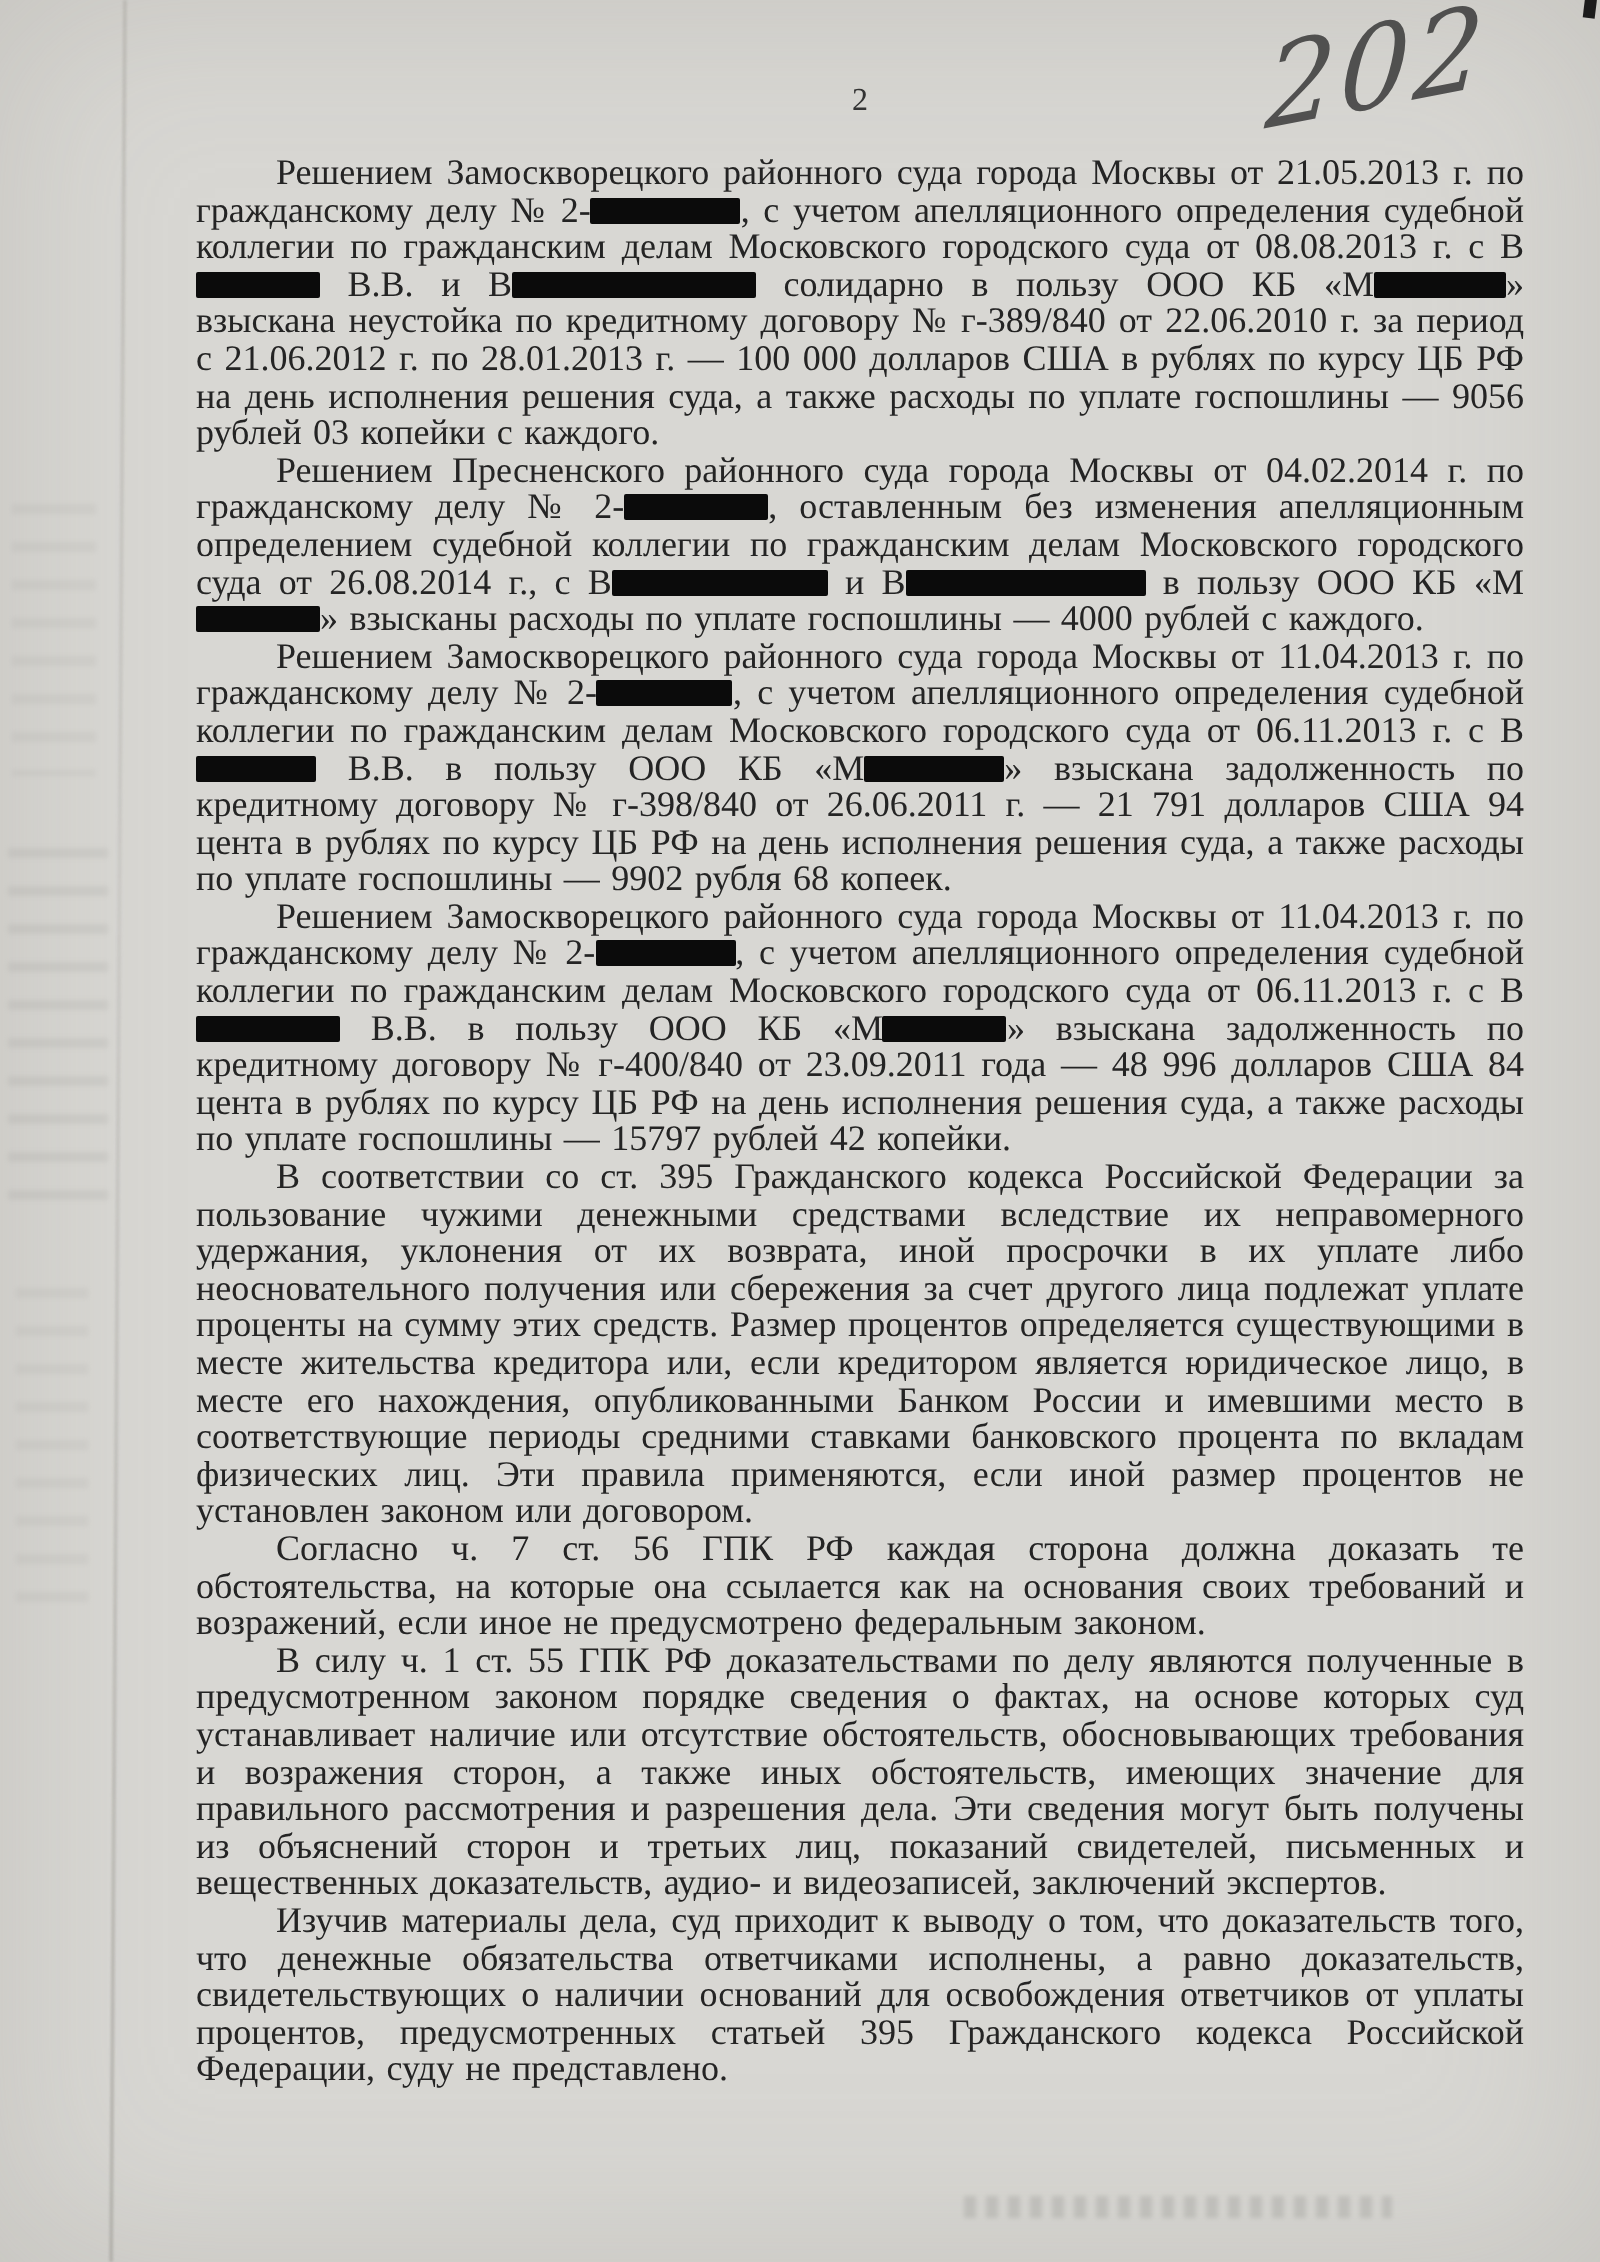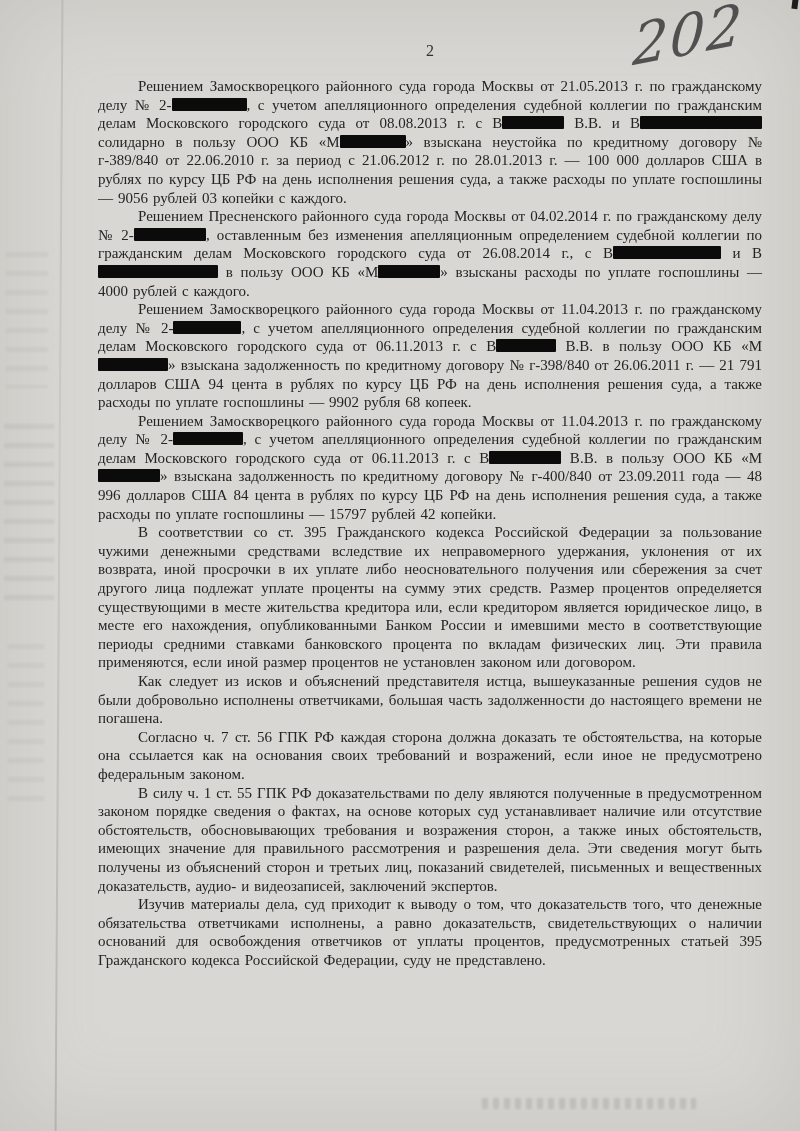--- a/index.html
+++ b/index.html
@@ -43,21 +43,21 @@
     width: 664px;
     text-align: center;
     font-size: 16px;
     color: #333;
   }
   .body-text {
     position: absolute;
     top: 77px;
     left: 98px;
     width: 664px;
-    font-size: 15px;
+    font-size: 18px;
     line-height: 18.6px;
     text-align: justify;
   }
   .para {
     margin: 0;
     text-indent: 40px;
     word-spacing: 1.2px;
   }
   .redaction {
     display: inline-block;
@@ -127,19 +127,18 @@
   <div class="handwritten">202</div>
 
   <div class="page-number">2</div>
 
   <div class="body-text" id="paragraphs">
       <p class="para">Решением Замоскворецкого районного суда города Москвы от 21.05.2013 г. по гражданскому делу № 2-<span class="redaction" style="width: 75px;"></span>, с учетом апелляционного определения судебной коллегии по гражданским делам Московского городского суда от 08.08.2013 г. с В<span class="redaction" style="width: 62px;"></span> В.В. и В<span class="redaction" style="width: 122px;"></span> солидарно в пользу ООО КБ «М<span class="redaction" style="width: 66px;"></span>» взыскана неустойка по кредитному договору № г-389/840 от 22.06.2010 г. за период с 21.06.2012 г. по 28.01.2013 г. — 100 000 долларов США в рублях по курсу ЦБ РФ на день исполнения решения суда, а также расходы по уплате госпошлины — 9056 рублей 03 копейки с каждого.</p>
       <p class="para">Решением Пресненского районного суда города Москвы от 04.02.2014 г. по гражданскому делу № 2-<span class="redaction" style="width: 72px;"></span>, оставленным без изменения апелляционным определением судебной коллегии по гражданским делам Московского городского суда от 26.08.2014 г., с В<span class="redaction" style="width: 108px;"></span> и В<span class="redaction" style="width: 120px;"></span> в пользу ООО КБ «М<span class="redaction" style="width: 62px;"></span>» взысканы расходы по уплате госпошлины — 4000 рублей с каждого.</p>
       <p class="para">Решением Замоскворецкого районного суда города Москвы от 11.04.2013 г. по гражданскому делу № 2-<span class="redaction" style="width: 68px;"></span>, с учетом апелляционного определения судебной коллегии по гражданским делам Московского городского суда от 06.11.2013 г. с В<span class="redaction" style="width: 60px;"></span> В.В. в пользу ООО КБ «М<span class="redaction" style="width: 70px;"></span>» взыскана задолженность по кредитному договору № г-398/840 от 26.06.2011 г. — 21 791 долларов США 94 цента в рублях по курсу ЦБ РФ на день исполнения решения суда, а также расходы по уплате госпошлины — 9902 рубля 68 копеек.</p>
       <p class="para">Решением Замоскворецкого районного суда города Москвы от 11.04.2013 г. по гражданскому делу № 2-<span class="redaction" style="width: 70px;"></span>, с учетом апелляционного определения судебной коллегии по гражданским делам Московского городского суда от 06.11.2013 г. с В<span class="redaction" style="width: 72px;"></span> В.В. в пользу ООО КБ «М<span class="redaction" style="width: 62px;"></span>» взыскана задолженность по кредитному договору № г-400/840 от 23.09.2011 года — 48 996 долларов США 84 цента в рублях по курсу ЦБ РФ на день исполнения решения суда, а также расходы по уплате госпошлины — 15797 рублей 42 копейки.</p>
       <p class="para">В соответствии со ст. 395 Гражданского кодекса Российской Федерации за пользование чужими денежными средствами вследствие их неправомерного удержания, уклонения от их возврата, иной просрочки в их уплате либо неосновательного получения или сбережения за счет другого лица подлежат уплате проценты на сумму этих средств. Размер процентов определяется существующими в месте жительства кредитора или, если кредитором является юридическое лицо, в месте его нахождения, опубликованными Банком России и имевшими место в соответствующие периоды средними ставками банковского процента по вкладам физических лиц. Эти правила применяются, если иной размер процентов не установлен законом или договором.</p>
-      <p class="para">Как следует из исков и объяснений представителя истца, вышеуказанные решения судов не были добровольно исполнены ответчиками, большая часть задолженности до настоящего времени не погашена.</p>
       <p class="para">Согласно ч. 7 ст. 56 ГПК РФ каждая сторона должна доказать те обстоятельства, на которые она ссылается как на основания своих требований и возражений, если иное не предусмотрено федеральным законом.</p>
       <p class="para">В силу ч. 1 ст. 55 ГПК РФ доказательствами по делу являются полученные в предусмотренном законом порядке сведения о фактах, на основе которых суд устанавливает наличие или отсутствие обстоятельств, обосновывающих требования и возражения сторон, а также иных обстоятельств, имеющих значение для правильного рассмотрения и разрешения дела. Эти сведения могут быть получены из объяснений сторон и третьих лиц, показаний свидетелей, письменных и вещественных доказательств, аудио- и видеозаписей, заключений экспертов.</p>
       <p class="para">Изучив материалы дела, суд приходит к выводу о том, что доказательств того, что денежные обязательства ответчиками исполнены, а равно доказательств, свидетельствующих о наличии оснований для освобождения ответчиков от уплаты процентов, предусмотренных статьей 395 Гражданского кодекса Российской Федерации, суду не представлено.</p>
     </div>
 
 </div>
 
 </body></html>

